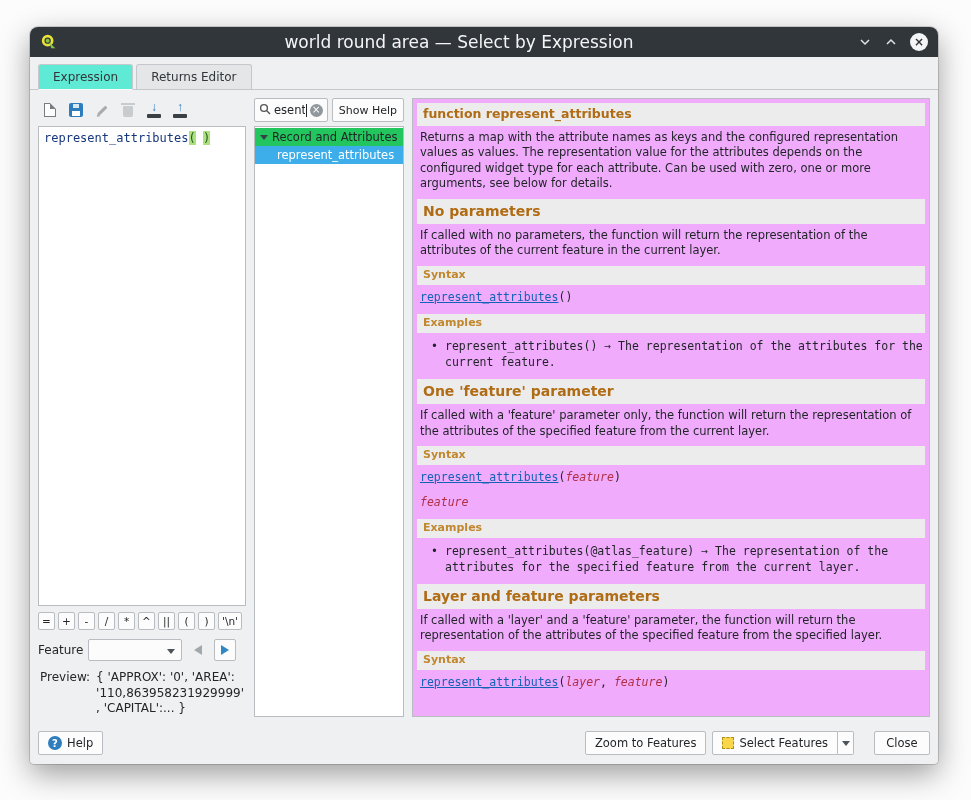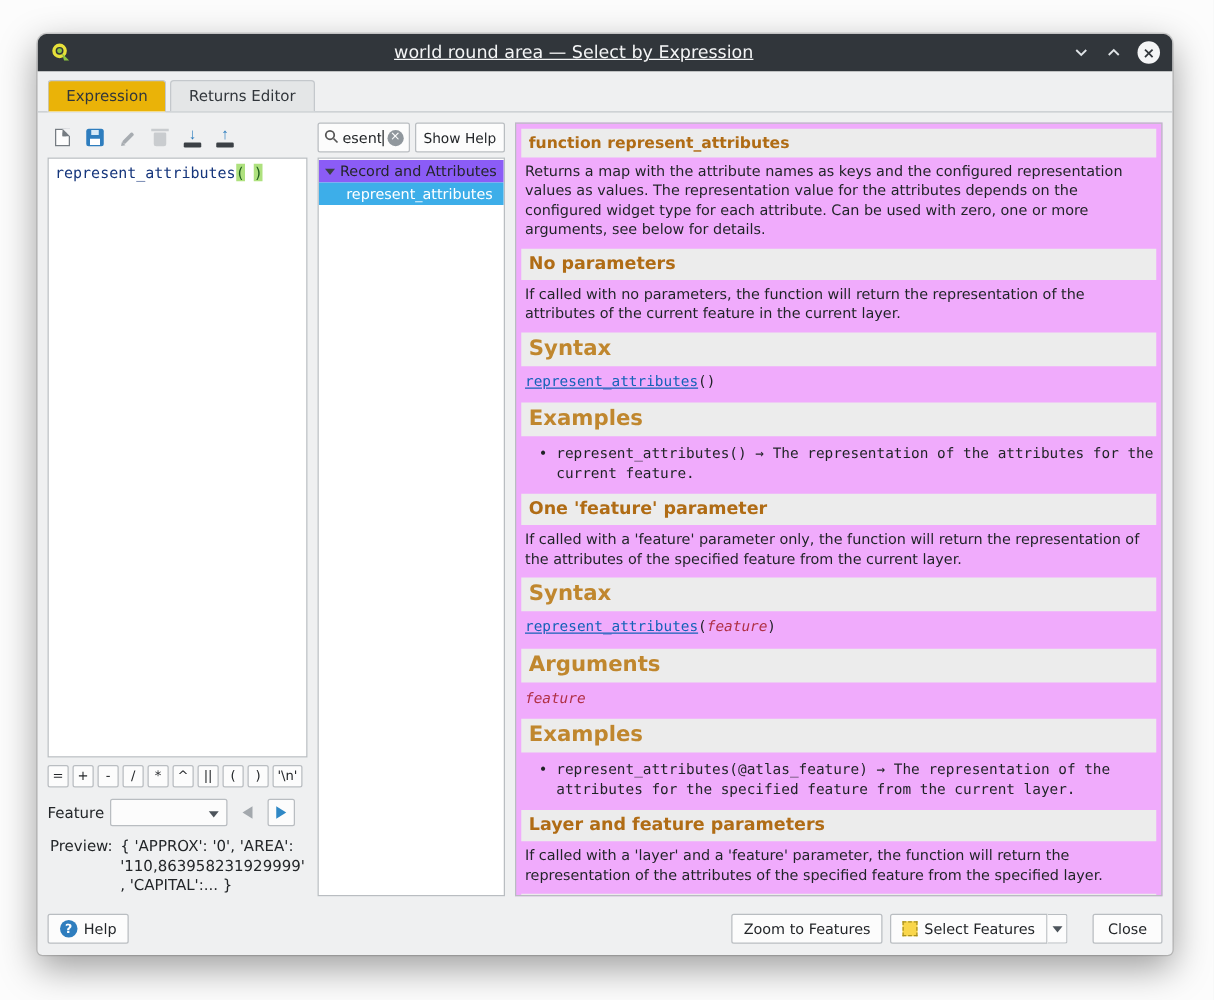--- a/index.html
+++ b/index.html
@@ -5,31 +5,31 @@
   * { margin:0; padding:0; box-sizing:border-box; }
   html,body { width:971px; height:800px; overflow:hidden; }
   body { background:#fcfcfc; font-family:"DejaVu Sans","Liberation Sans",sans-serif; font-size:12px; color:#232629; position:relative; }
 
   .window { position:absolute; left:30px; top:27px; width:908px; height:737px; background:#eff0f1;
     border-radius:8px 8px 4px 4px; box-shadow:0 10px 30px rgba(0,0,0,.38), 0 0 0 1px rgba(0,0,0,.15);
     display:flex; flex-direction:column; overflow:hidden; }
 
   
   .titlebar { flex:0 0 30px; background:#31363b; color:#eff0f1; display:flex; align-items:center; padding:0 10px; }
-  .titlebar .title { flex:1; text-align:center; font-size:14px; color:#f4f5f6;text-decoration:underline; }
+  .titlebar .title { flex:1; text-align:center; font-size:17px; color:#f4f5f6; }
   .qgis-logo { width:20px; height:20px; display:flex; align-items:center; }
   .win-controls { display:flex; align-items:center; gap:12px; }
   .wc { width:14px; height:14px; display:flex; align-items:center; justify-content:center; cursor:pointer; }
   .wc.close { width:18px; height:18px; border-radius:50%; background:#f4f5f6; color:#31363b; font-size:12px; font-weight:bold; line-height:1; }
 
   
   .tabbar { display:flex; padding:7px 0 0 8px; border-bottom:1px solid #c4c8cc; }
   .tab { padding:5px 14px 5px; border:1px solid #c4c8cc; border-bottom:none; border-radius:3px 3px 0 0;
     margin-right:3px; background:#e4e6e7; color:#31363b; cursor:pointer; }
-  .tab.active { background:#eab308; border-bottom:1px solid #fafbfb; margin-bottom:-1px; }
+  .tab.active { background:#5eead4; border-bottom:1px solid #fafbfb; margin-bottom:-1px; }
 
   
   .main { flex:1; display:flex; gap:8px; padding:8px; min-height:0; }
   .left-panel { width:208px; display:flex; flex-direction:column; min-height:0; }
   .mid-panel { width:150px; display:flex; flex-direction:column; min-height:0; }
   .right-panel { flex:1; min-width:0; display:flex; }
 
   
   .toolbar { display:flex; gap:2px; align-items:center; height:24px; }
   .tool-btn { width:24px; height:24px; border:none; background:transparent; display:flex; align-items:center; justify-content:center; border-radius:2px; cursor:pointer; }
@@ -78,31 +78,31 @@
   .search-text { flex:1; min-width:0; font-size:11.5px; white-space:nowrap; overflow:hidden; }
   .caret { width:1px; height:13px; background:#232629; margin-left:-2px; }
   .clear-btn { flex:0 0 13px; width:13px; height:13px; border-radius:50%; background:#90979d; color:#fff;
     display:flex; align-items:center; justify-content:center; font-size:10px; line-height:1; cursor:pointer; }
   .btn { height:24px; display:inline-flex; align-items:center; justify-content:center; gap:5px; padding:0 9px;
     background:#fcfcfc; border:1px solid #b9bdc1; border-radius:2px; font-size:11.5px; color:#232629;
     font-family:"DejaVu Sans","Liberation Sans",sans-serif; cursor:pointer; white-space:nowrap; }
   .showhelp { padding:0 6px; font-size:11px; }
   .tree { flex:1; min-height:0; margin-top:4px; background:#ffffff; border:1px solid #b9bdc1; font-size:11.5px; padding-top:1px; overflow:hidden; }
   .tree-row { display:flex; align-items:center; height:18px; cursor:pointer; }
-  .tree-row.group { background:#8b5cf6; }
+  .tree-row.group { background:#22c55e; }
   .tree-row.selected { background:#3daee9; color:#ffffff; }
   .expander { border-left:4px solid transparent; border-right:4px solid transparent; border-top:5px solid #3b4045; margin:0 4px 0 5px; }
   .tree-label { white-space:nowrap; overflow:hidden; }
 
   
   .help { flex:1; min-width:0; background:#f0abfc; border:1px solid #b9bdc1; padding:3px 4px; overflow:hidden;
     font-size:11.5px; line-height:1.35; color:#1f2326; }
   .help-h1 { background:#ececec; color:#b06c15; font-weight:bold; font-size:12.5px; padding:3px 6px; margin:1px 0 2px; }
   .help-h2 { background:#ececec; color:#b06c15; font-weight:bold; font-size:14px; padding:3px 6px; margin:3px 0 2px; }
-  .help-h3 { background:#ececec; color:#c0872e; font-weight:bold; font-size:17px; padding:2px 6px; margin:3px 0 2px; }
+  .help-h3 { background:#ececec; color:#c0872e; font-weight:bold; font-size:11px; padding:2px 6px; margin:3px 0 2px; }
   .help-p { padding:2px 3px 4px; }
   .help-syntax { padding:3px 3px 6px; font-family:"DejaVu Sans Mono","Liberation Mono",monospace; font-size:11.5px; }
   .fn-name { color:#1462b8; text-decoration:underline; }
   .arg-name { color:#b03045; font-style:italic; font-family:"DejaVu Sans Mono","Liberation Mono",monospace; }
   .help-args { padding:2px 3px 5px; }
   .arg-row { display:flex; padding:1px 0; }
   .arg-col { flex:0 0 72px; }
   .arg-desc { flex:1; }
   .help-example { display:flex; padding:3px 2px 6px 14px; font-family:"DejaVu Sans Mono","Liberation Mono",monospace; font-size:11.5px; line-height:1.4; }
   .bullet { flex:0 0 14px; }
@@ -244,21 +244,20 @@
           <div class="help-syntax"><span class="fn-name">represent_attributes</span><span class="punct">(</span><span class="punct">)</span></div>
           <div class="help-h3">Examples</div>
           <div class="help-example">
             <span class="bullet">•</span>
             <span class="ex-text"><span class="ex-code">represent_attributes()</span><span class="ex-arrow"> → </span><span class="ex-result">The representation of the attributes for the current feature.</span></span>
           </div>
           <div class="help-h2">One 'feature' parameter</div>
           <div class="help-p">If called with a 'feature' parameter only, the function will return the representation of the attributes of the specified feature from the current layer.</div>
           <div class="help-h3">Syntax</div>
           <div class="help-syntax"><span class="fn-name">represent_attributes</span><span class="punct">(</span><span class="arg-name">feature</span><span class="punct">)</span></div>
-          <div class="help-h3">Arguments</div>
           <div class="help-args">
             <div class="arg-row">
               <span class="arg-name arg-col">feature</span>
             </div>
           </div>
           <div class="help-h3">Examples</div>
           <div class="help-example">
             <span class="bullet">•</span>
             <span class="ex-text"><span class="ex-code">represent_attributes(@atlas_feature)</span><span class="ex-arrow"> → </span><span class="ex-result">The representation of the attributes for the specified feature from the current layer.</span></span>
           </div>

